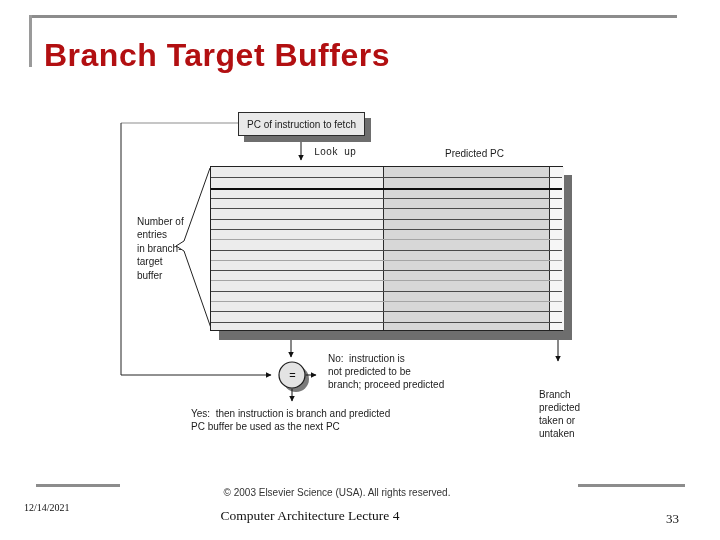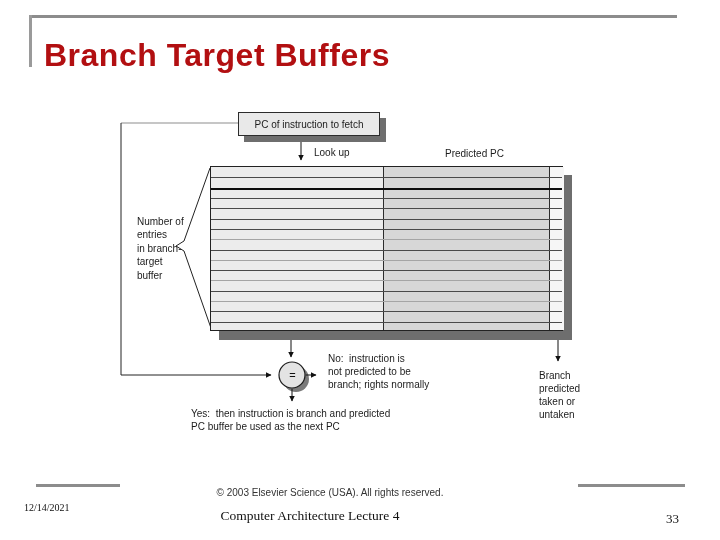--- a/index.html
+++ b/index.html
@@ -9,21 +9,21 @@
   
   .deco-top    { position:absolute; left:29px;  top:15px; width:648px; height:3px; background:#8c8c8c; }
   .deco-left   { position:absolute; left:29px;  top:15px; width:3px;  height:52px; background:#9a9a9a; }
 
   .slide-title { position:absolute; left:44px; top:37px; font-size:32px; letter-spacing:0.5px;
                  color:#b20f11; font-weight:700; white-space:nowrap; }
 
   
   .dlabel { position:absolute; font-size:10px; line-height:13px; color:#1c1c1c; white-space:pre-wrap; }
 
-  .pc-box { position:absolute; left:238px; top:112px; width:142px; height:24px;
+  .pc-box { position:absolute; left:238px; top:112px; width:127px; height:24px;
             background:#e9e9e9; border:1px solid #2c2c2c; box-shadow:6px 6px 0 #6e6e6e;
             display:flex; align-items:center; justify-content:center;
             font-size:10px; color:#1c1c1c; }
 
   
   .btb-table { position:absolute; left:210px; top:166px; width:353px; height:165px;
                border:1px solid #222; box-shadow:9px 9px 0 #6e6e6e; background:#ededed; }
   .btb-col { position:absolute; top:0; bottom:0; }
   .col-left  { left:0;    width:172px; background:#ececec; }
   .col-mid   { left:172px; width:166px; background:#d7d7d7; border-left:1px solid #2c2c2c; }
@@ -34,21 +34,21 @@
 
   .equals-badge { position:absolute; left:284px; top:367px; width:17px; height:17px;
                   text-align:center; font-size:11px; line-height:17px; color:#111; }
 
   svg.overlay { position:absolute; left:0; top:0; pointer-events:none; }
 
   
   .footer-line { position:absolute; height:3px; background:#8c8c8c; top:484px; }
   .footer-line.left  { left:36px;  width:84px; }
   .footer-line.right { left:578px; width:107px; }
-  .credit { position:absolute; left:9px; top:487px; width:642px; text-align:center;
+  .credit { position:absolute; left:16px; top:487px; width:642px; text-align:center;
             font-size:10px; color:#333; }
   .footer-date  { position:absolute; left:24px; top:502px; font-size:10px;
                   font-family:"Liberation Serif", serif; color:#111; }
   .footer-center{ position:absolute; left:0; top:508px; width:620px; text-align:center;
                   font-size:13.5px; font-family:"Liberation Serif", serif; color:#111; }
   .footer-page  { position:absolute; left:655px; top:503px; width:24px; text-align:right;
                   font-size:13px; font-family:"Liberation Serif", serif; color:#111;margin-top:8px; }
 </style>
 </head>
 <body>
@@ -79,21 +79,21 @@
   <path d="M306,375 H316" stroke="#111" stroke-width="1" fill="none" marker-end="url(#arw)"></path>
   <path d="M292,389 V401" stroke="#111" stroke-width="1" fill="none" marker-end="url(#arw)"></path>
 
   <path d="M558,340 V361" stroke="#111" stroke-width="1" fill="none" marker-end="url(#arw)"></path>
 </svg>
 
 <div class="pc-box">
   <span>PC of instruction to fetch</span>
 </div>
 
-<div class="dlabel" style="left:314px; top:146px;">Look up</div>
+<div class="dlabel" style="left:314px; top:146px;font-family:Liberation Mono, monospace;">Look up</div>
 <div class="dlabel" style="left:445px; top:147px;">Predicted PC</div>
 <div class="dlabel" style="left:129px; top:215px; line-height:13.4px;margin-left:8px;">Number of
 entries
 in branch-
 target
 buffer</div>
 
 <div class="btb-table">
   <div class="btb-col col-left"></div>
   <div class="btb-col col-mid"></div>
@@ -114,24 +114,24 @@
       <div class="row-sep light" style="top: 134.06px;"></div>
       <div class="row-sep" style="top: 144.38px;"></div>
       <div class="row-sep" style="top: 154.69px;"></div>
     </div>
 </div>
 
 <div class="equals-badge">=</div>
 
 <div class="dlabel" style="left:328px; top:352px;">No:  instruction is
 not predicted to be
-branch; rights normally</div>
+branch; proceed predicted</div>
 <div class="dlabel" style="left:191px; top:407px;">Yes:  then instruction is branch and predicted
 PC buffer be used as the next PC</div>
-<div class="dlabel" style="left:539px; top:369px;">Branch
+<div class="dlabel" style="left:539px; top:388px;">Branch
 predicted
 taken or
 untaken</div>
 
 <div class="credit">© 2003 Elsevier Science (USA). All rights reserved.</div>
 <div class="footer-line left"></div>
 <div class="footer-line right"></div>
 <div class="footer-date">12/14/2021</div>
 <div class="footer-center">Computer Architecture Lecture 4</div>
 <div class="footer-page">33</div>

